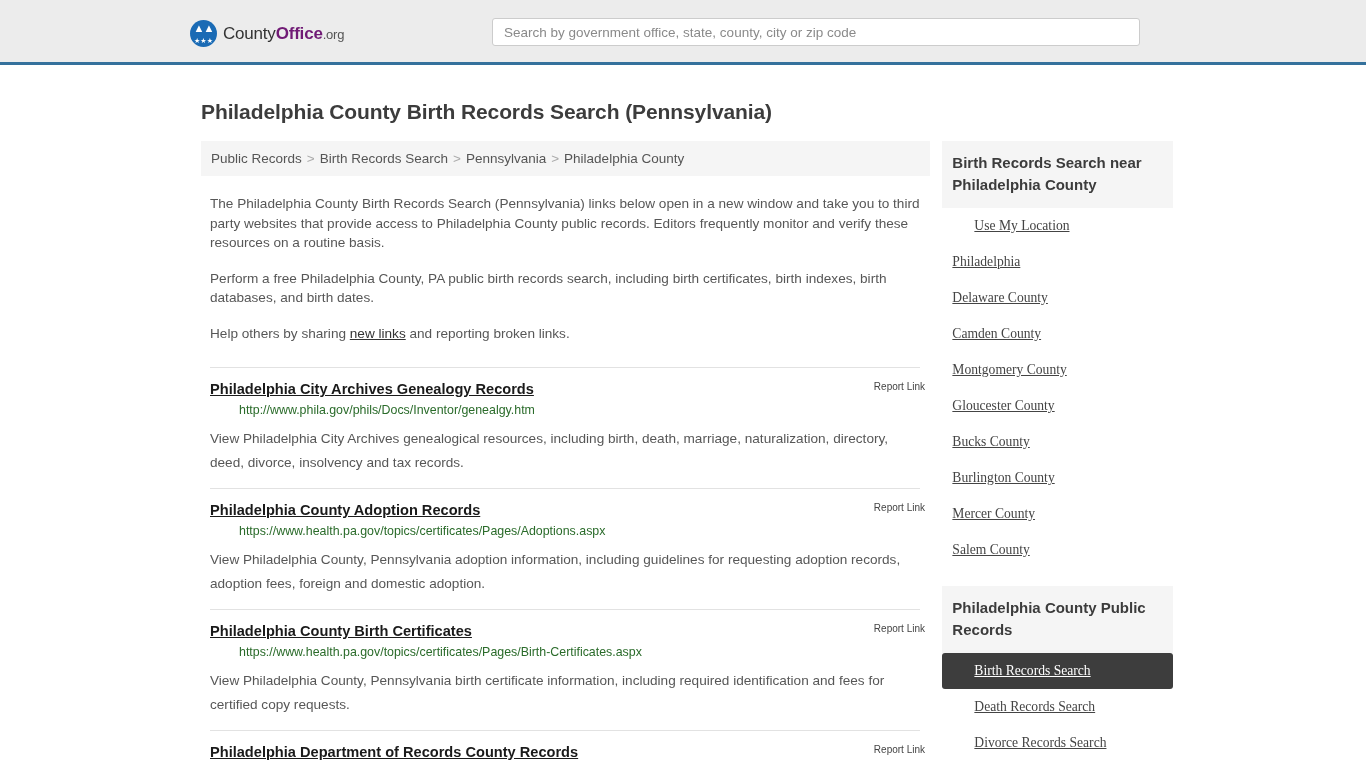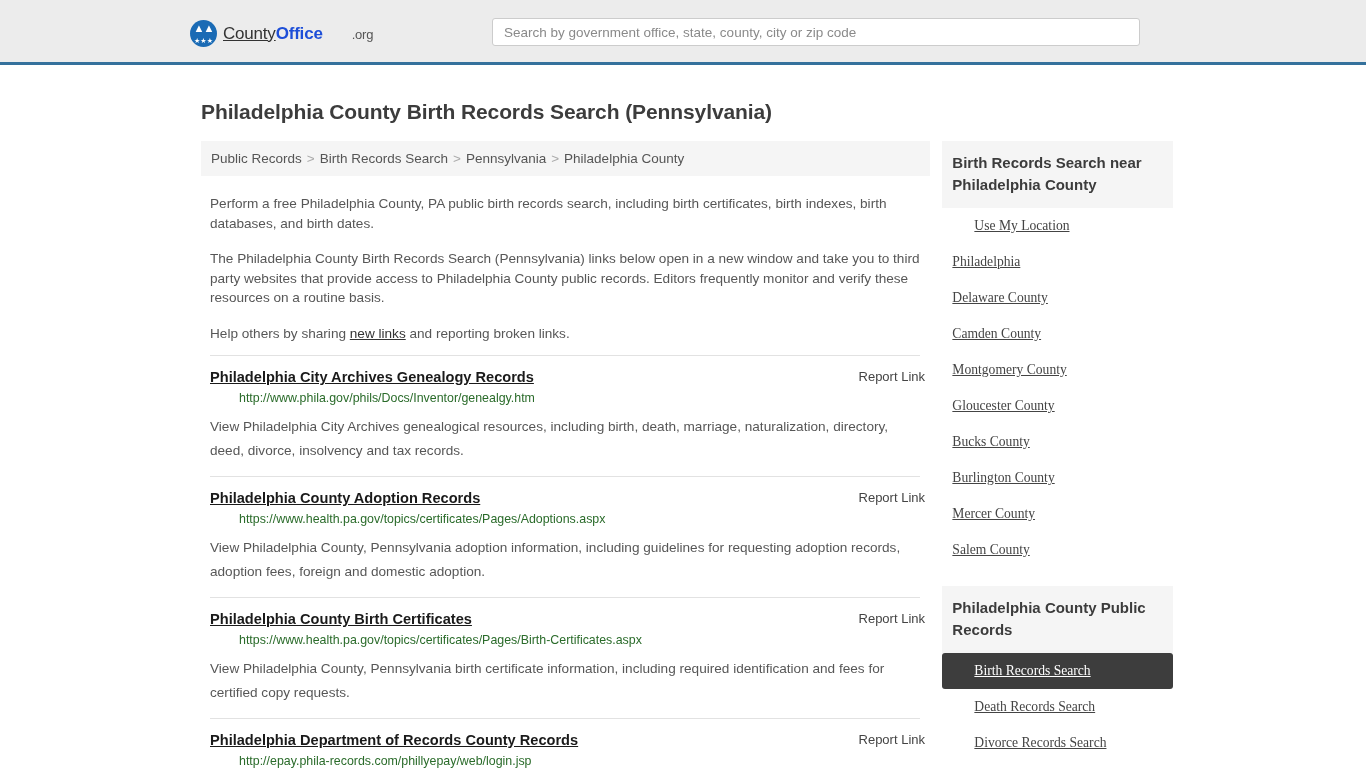--- a/index.html
+++ b/index.html
@@ -48,23 +48,23 @@
     width: 27px; text-align: center;
     color: #ffffff; font-size: 7px; line-height: 7px;
     letter-spacing: 0px;
   }
   .logo-text {
     font-size: 17px;
     color: #333333;
     letter-spacing: -0.2px;
     white-space: nowrap;
   }
-  .logo-text .b { color: #1d4ed8; font-weight: bold; margin-top: 36px; }
-  .logo-text .county { color: #333333; text-decoration: underline; }
-  .logo-text .org { color: #555555; font-size: 13px; margin-left: 29px; }
+  .logo-text .b { color: #701a75; font-weight: bold; margin-top: 36px; }
+  .logo-text .county { color: #333333; }
+  .logo-text .org { color: #555555; font-size: 13px; }
 
   .search-box {
     position: absolute;
     left: 492px; top: 18px;
     width: 648px; height: 28px;
     background: #ffffff;
     border: 1px solid #cccccc;
     border-radius: 3px;
     padding: 0 11px;
     font-family: "Liberation Sans", sans-serif;
@@ -119,21 +119,21 @@
   .intro {
     margin: 18px 0 0 9px;
     width: 710px;
   }
   .intro p {
     margin: 0 0 16px 0;
     font-size: 13.6px;
     line-height: 19.5px;
     color: #575757;
   }
-  .intro p:last-child { margin-bottom: 12px; }
+  .intro p:last-child { margin-bottom: 24px; }
   .intro a {
     color: #333333;
     text-decoration: underline;
     font-weight: normal;
   }
 
   
   .results { margin-left: 9px; }
   .result {
     border-top: 1px solid #e2e2e2;
@@ -148,21 +148,21 @@
     font-weight: bold;
     color: #1a1a1a;
     text-decoration: underline;
     line-height: 18px;
     margin: 0;
     max-width: 600px;
   }
   .report-link {
     position: absolute;
     right: -5px; top: 13px;
-    font-size: 13px;
+    font-size: 10px;
     color: #444444;
     text-decoration: none;
     white-space: nowrap;
   }
   .result-url {
     display: block;
     font-size: 12.4px;
     color: #2a6b2a;
     line-height: 17px;
     margin-top: 4px;
@@ -228,22 +228,22 @@
 
     <h1 class="page-title">Philadelphia County Birth Records Search (Pennsylvania)</h1>
 
     <div class="columns">
 
       <div class="main-col">
 
         <div class="breadcrumb" id="breadcrumb"><a href="#">Public Records</a><span class="sep">&gt;</span><a href="#">Birth Records Search</a><span class="sep">&gt;</span><a href="#">Pennsylvania</a><span class="sep">&gt;</span><a href="#">Philadelphia County</a></div>
 
         <div class="intro">
+          <p>The Philadelphia County Birth Records Search (Pennsylvania) links below open in a new window and take you to third party websites that provide access to Philadelphia County public records. Editors frequently monitor and verify these resources on a routine basis.</p>
           <p>Perform a free Philadelphia County, PA public birth records search, including birth certificates, birth indexes, birth databases, and birth dates.</p>
-          <p>The Philadelphia County Birth Records Search (Pennsylvania) links below open in a new window and take you to third party websites that provide access to Philadelphia County public records. Editors frequently monitor and verify these resources on a routine basis.</p>
           <p><span>Help others by sharing </span><a href="#">new links</a><span> and reporting broken links.</span></p>
         </div>
 
         <div class="results" id="results">
             <div class="result"><a href="#" class="result-title">Philadelphia City Archives Genealogy Records</a><a href="#" class="report-link">Report Link</a><a href="#" class="result-url">http://www.phila.gov/phils/Docs/Inventor/genealgy.htm</a><p class="result-desc">View Philadelphia City Archives genealogical resources, including birth, death, marriage, naturalization, directory, deed, divorce, insolvency and tax records.</p></div>
             <div class="result"><a href="#" class="result-title">Philadelphia County Adoption Records</a><a href="#" class="report-link">Report Link</a><a href="#" class="result-url">https://www.health.pa.gov/topics/certificates/Pages/Adoptions.aspx</a><p class="result-desc">View Philadelphia County, Pennsylvania adoption information, including guidelines for requesting adoption records, adoption fees, foreign and domestic adoption.</p></div>
             <div class="result"><a href="#" class="result-title">Philadelphia County Birth Certificates</a><a href="#" class="report-link">Report Link</a><a href="#" class="result-url">https://www.health.pa.gov/topics/certificates/Pages/Birth-Certificates.aspx</a><p class="result-desc">View Philadelphia County, Pennsylvania birth certificate information, including required identification and fees for certified copy requests.</p></div>
             <div class="result"><a href="#" class="result-title">Philadelphia Department of Records County Records</a><a href="#" class="report-link">Report Link</a><a href="#" class="result-url">http://epay.phila-records.com/phillyepay/web/login.jsp</a><p class="result-desc">Search Philadelphia Department of Records recorded documents database by type, reception number, date range and grantor and grantee name.</p></div>
           </div>
       </div>

